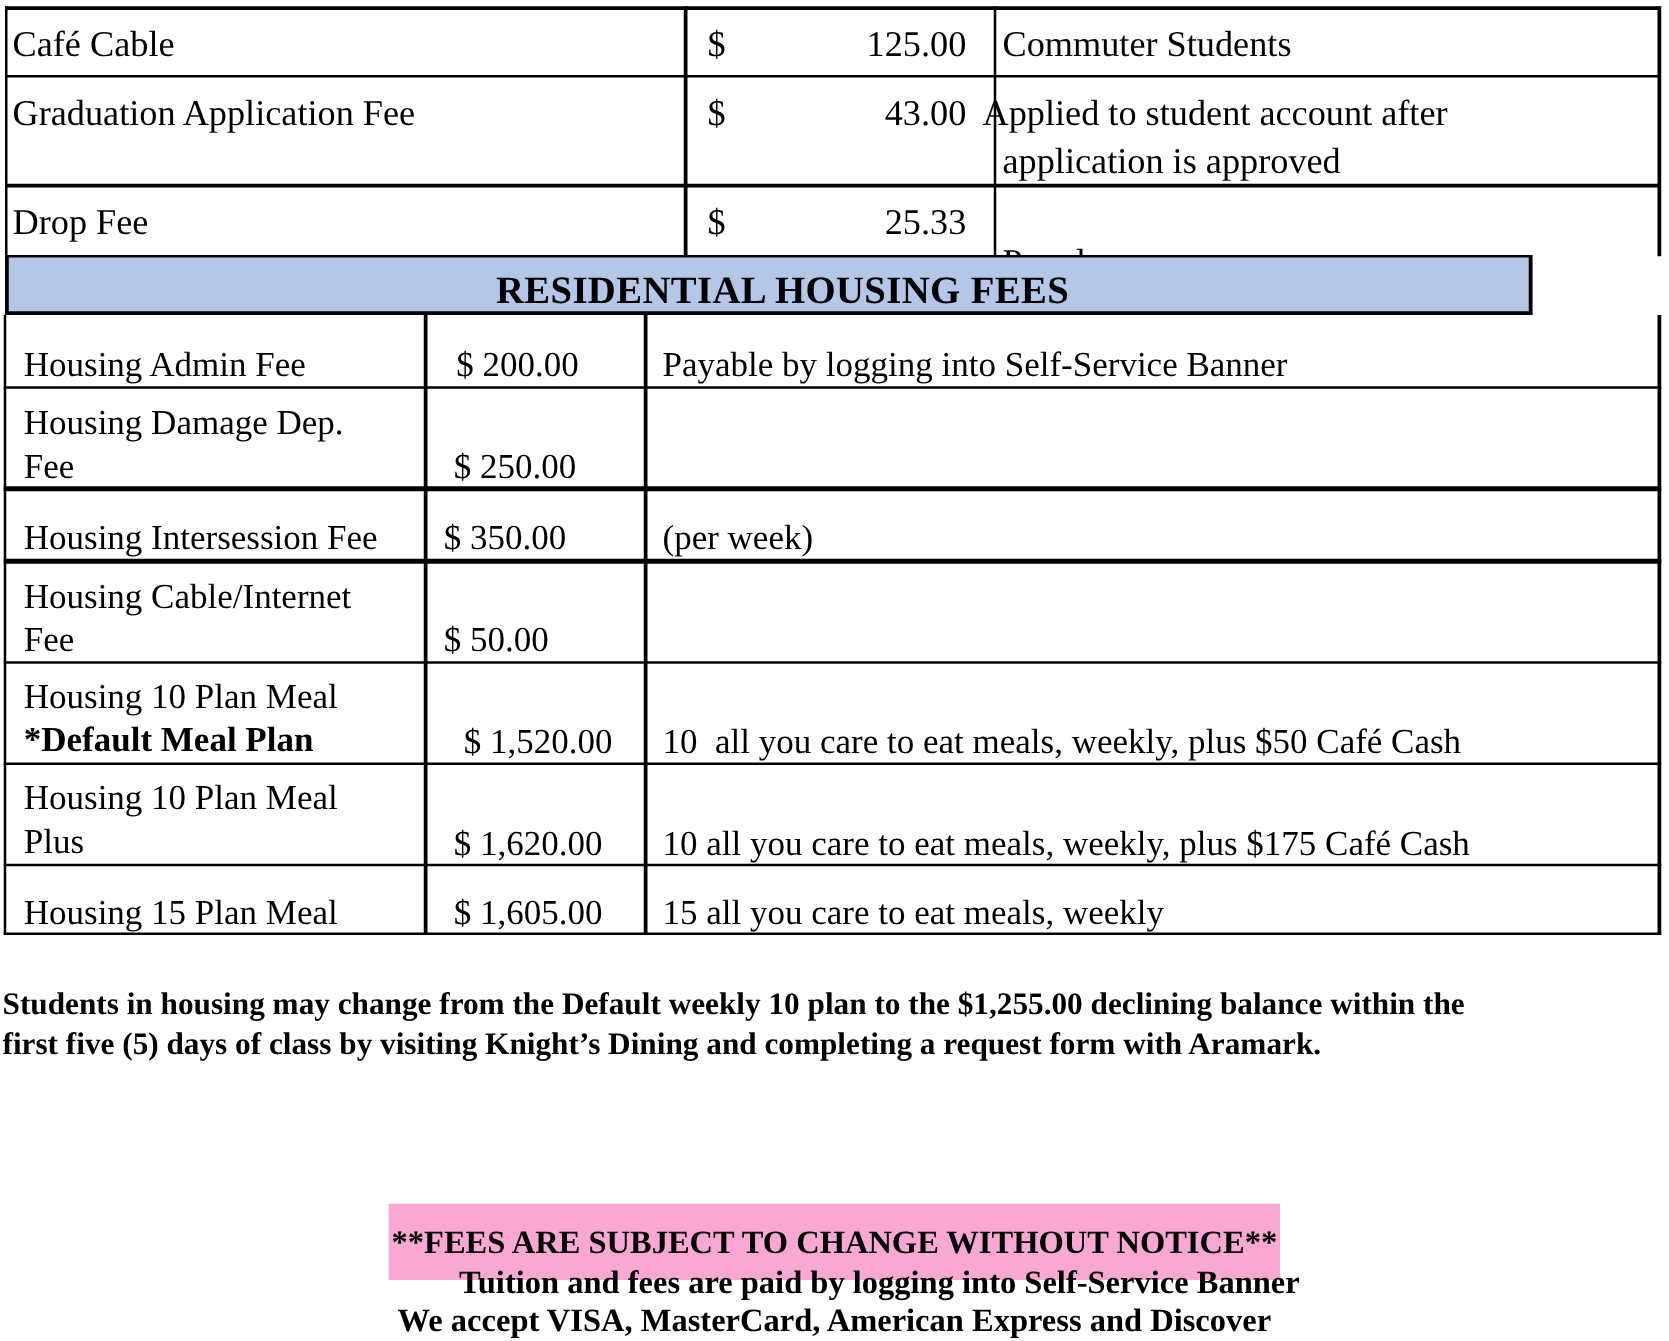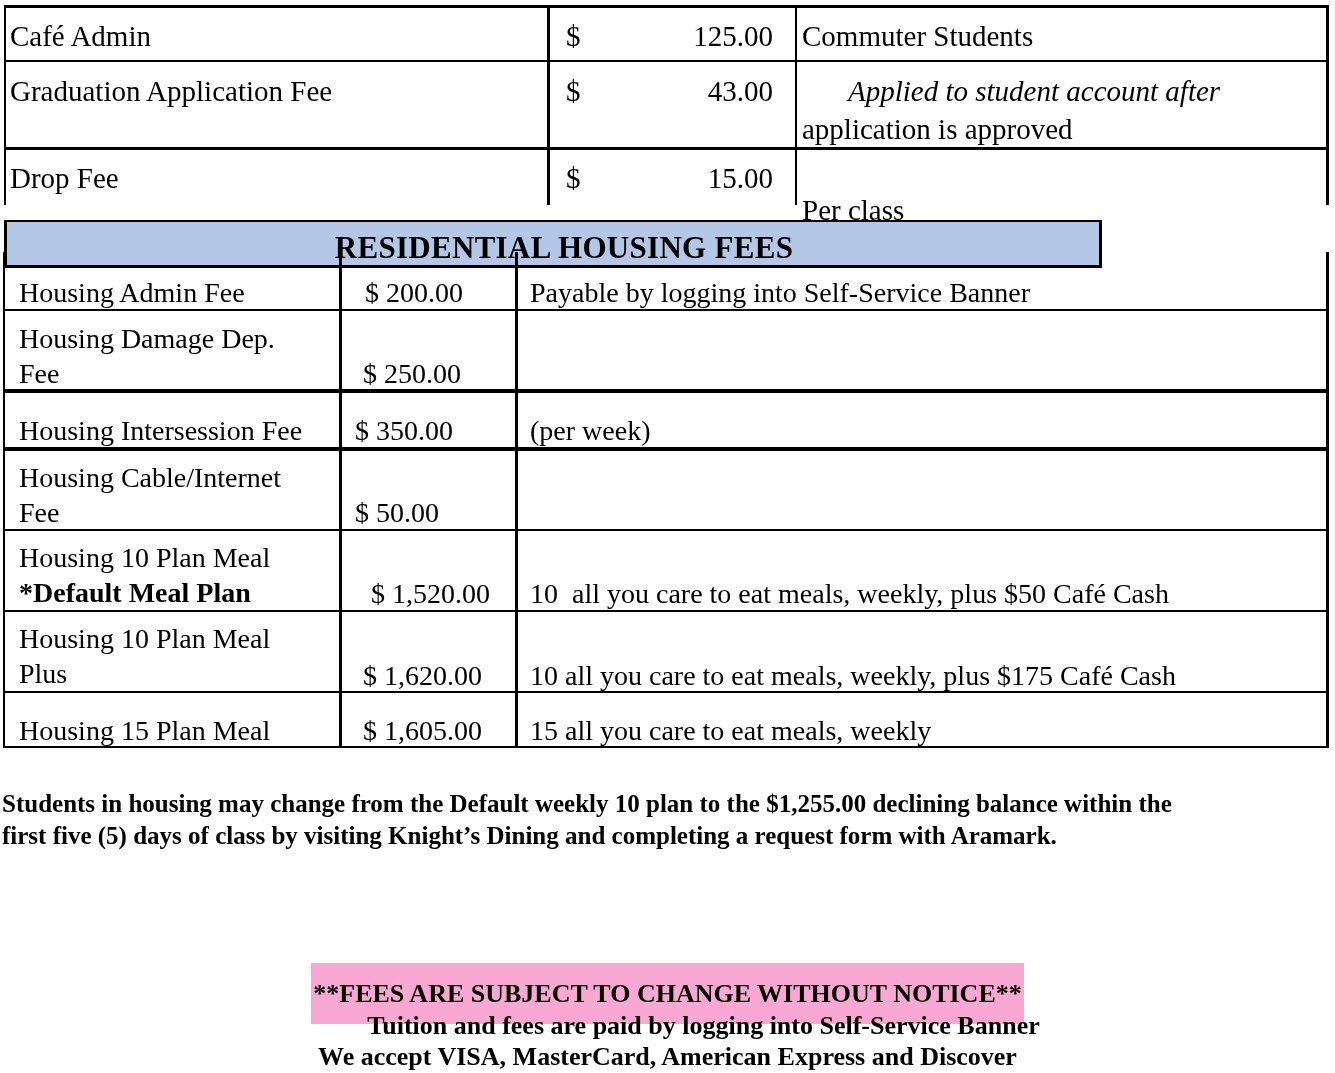--- a/index.html
+++ b/index.html
@@ -6,21 +6,21 @@
   body {
     width: 1335px; height: 1073px; position: relative; overflow: hidden;
     font-family: "Liberation Serif", "DejaVu Serif", serif; color: #000;
   }
   .cell-text { position: absolute; white-space: nowrap; font-size: 29px; line-height: 38px; }
   .h-text { font-size: 28px; line-height: 35px; }
   .hl { position: absolute; background: #000; }
 
   
   .section-header {
-    position: absolute; left: 4px; top: 220px; width: 1098px; height: 48px;
+    position: absolute; left: 4px; top: 204px; width: 1222px; height: 48px;
     background: #b4c7e7; border: 3px solid #000; box-sizing: border-box;
     border-top-width: 2px;
   }
   .section-title {
     position: absolute; left: 0; right: 0; top: 9px; text-align: center;
     font-weight: bold; font-size: 31px; line-height: 34px; letter-spacing: 0.3px;
     padding-left: 22px;
   }
 
   .notice {
@@ -41,38 +41,38 @@
   <div class="hl" style="left:4px;top:5px;width:1324px;height:3px;"></div>
   <div class="hl" style="left:4px;top:60px;width:1324px;height:2px;"></div>
   <div class="hl" style="left:4px;top:147px;width:1324px;height:3px;"></div>
 
   <div class="hl" style="left:4px;top:5px;width:2px;height:200px;"></div>
   <div class="hl" style="left:547px;top:5px;width:3px;height:200px;"></div>
   <div class="hl" style="left:795px;top:5px;width:2px;height:200px;"></div>
   <div class="hl" style="left:1326px;top:5px;width:3px;height:200px;"></div>
 
   <div>
-    <span class="cell-text" style="left:10px;top:17px;">Café Admin</span>
+    <span class="cell-text" style="left:10px;top:17px;">Café Cable</span>
     <span class="cell-text" style="left:566px;top:17px;">$</span>
     <span class="cell-text" style="right:562px;top:17px;">125.00</span>
     <span class="cell-text" style="left:802px;top:17px;">Commuter Students</span>
   </div>
 
   <div>
     <span class="cell-text" style="left:10px;top:72px;">Graduation Application Fee</span>
     <span class="cell-text" style="left:566px;top:72px;">$</span>
     <span class="cell-text" style="right:562px;top:72px;">43.00</span>
-    <span class="cell-text" style="left:848px;top:72px;font-style:italic;">Applied to student account after</span>
+    <span class="cell-text" style="left:786px;top:72px;">Applied to student account after</span>
     <span class="cell-text" style="left:802px;top:110px;">application is approved</span>
   </div>
 
   <div>
     <span class="cell-text" style="left:10px;top:159px;">Drop Fee</span>
     <span class="cell-text" style="left:566px;top:159px;">$</span>
-    <span class="cell-text" style="right:562px;top:159px;">15.00</span>
+    <span class="cell-text" style="right:562px;top:159px;">25.33</span>
     <span class="cell-text" style="left:802px;top:159px;margin-top:32px;">Per class</span>
   </div>
 </div>
 
 <div class="section-header">
   <div class="section-title">RESIDENTIAL HOUSING FEES</div>
 </div>
 
 <div>
 

